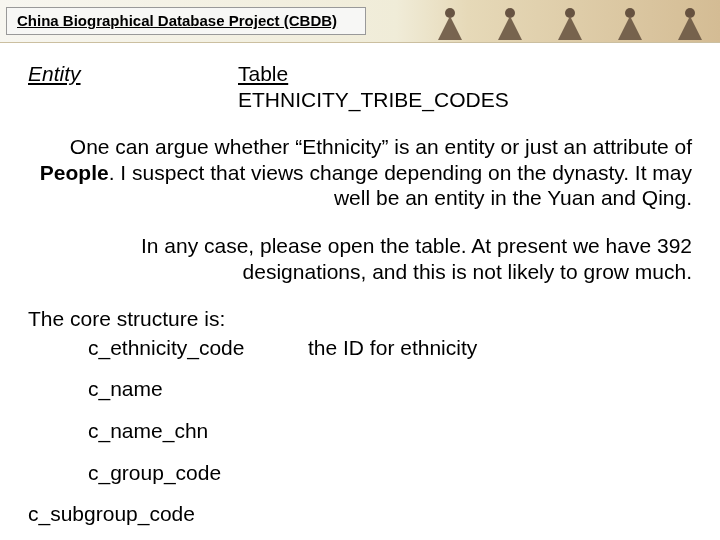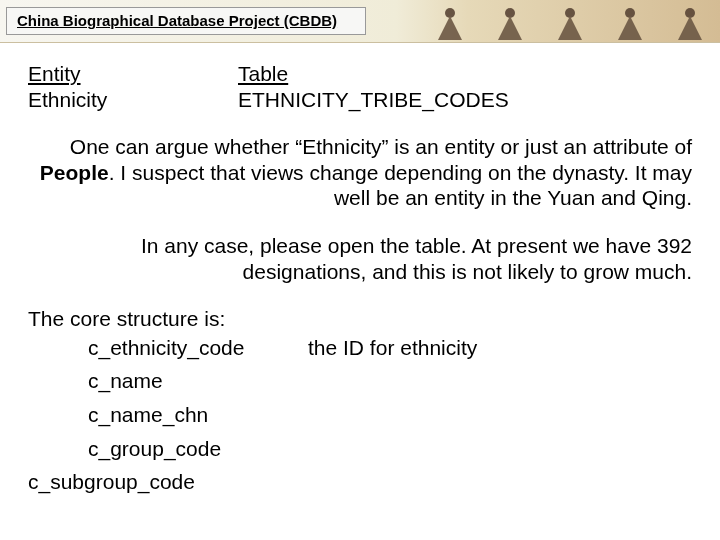--- a/index.html
+++ b/index.html
@@ -58,32 +58,32 @@
   }
   .content {
     padding: 18px 28px 0 28px;
     font-size: 21px;
     line-height: 1.22;
   }
   .two-col {
     display: flex;
     margin-bottom: 22px;
   }
-  .col-left { width: 210px; }
+  .col-left { width: 210px; font-style: italic; }
   .col-right { flex: 1; }
   .underline { text-decoration: underline; }
   .para {
     margin-bottom: 22px;
     text-align: right;
   }
   .bold { font-weight: bold; }
   .fields {
     display: grid;
     grid-template-columns: 60px 220px auto;
-    row-gap: 8px;
+    row-gap: 16px;
   }
   .fields .indent { }
   .fields .fname { }
   .fields .fdesc { }
   .intro-line { margin-bottom: 3px; }
 </style>
 </head>
 <body>
 
 <div class="header">
@@ -110,21 +110,20 @@
         <div class="body"></div>
       </div>
   </div>
 </div>
 
 <div class="content">
 
   <div class="two-col">
     <div class="col-left">
       <div class="underline">Entity</div>
-      <div>Ethnicity</div>
     </div>
     <div class="col-right">
       <div class="underline">Table</div>
       <div>ETHNICITY_TRIBE_CODES</div>
     </div>
   </div>
 
   <div class="para">
     <span>One can argue whether “Ethnicity” is an entity or just an attribute of </span><span class="bold">People</span><span>.  I suspect that views change depending on the dynasty.  It may well be an entity in the Yuan and Qing.</span>
   </div>

